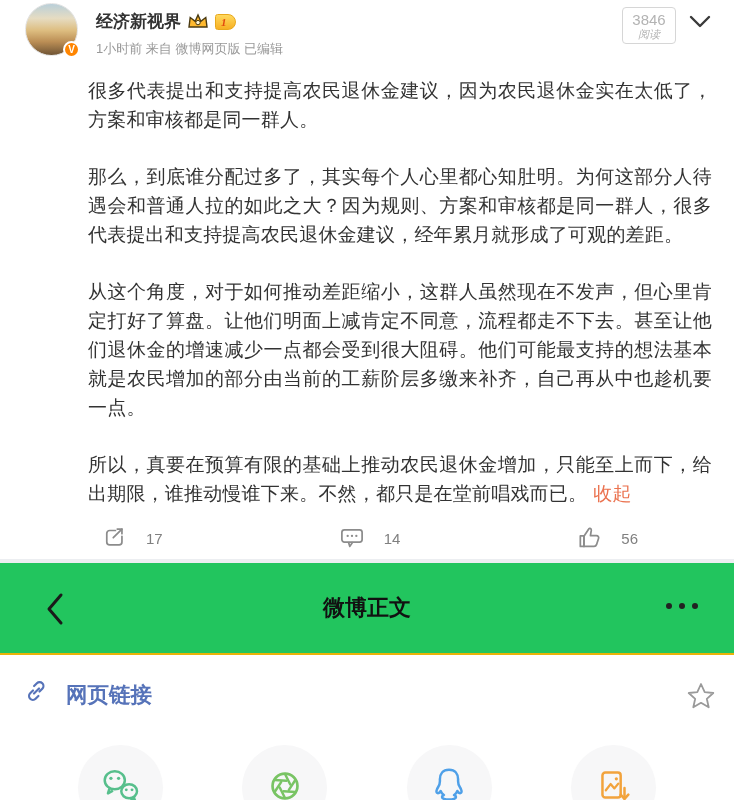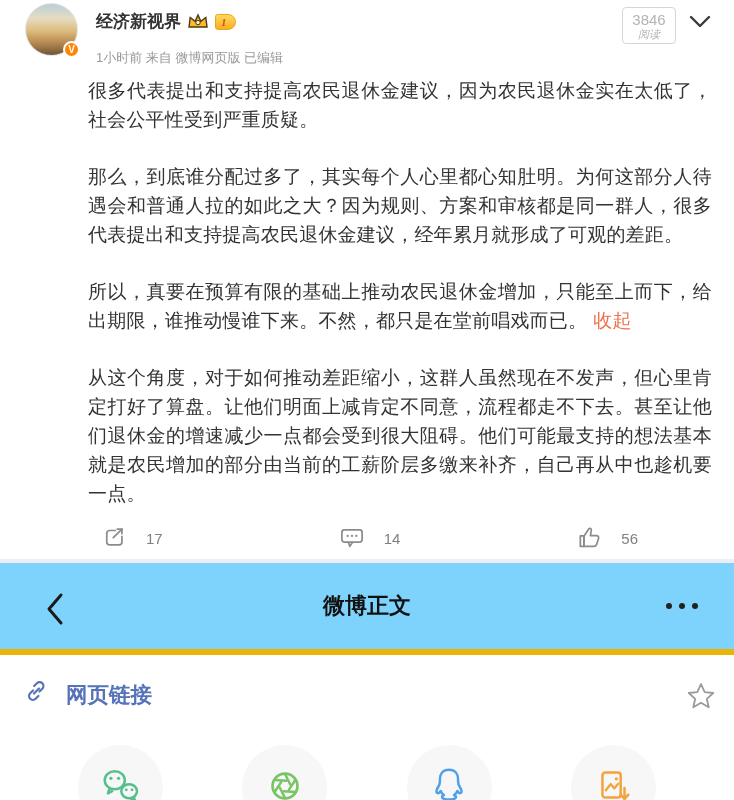--- a/index.html
+++ b/index.html
@@ -15,42 +15,42 @@
   .v-badge { position:absolute; right:-3px; bottom:-3px; width:17px; height:17px; border-radius:50%;
     background:#ff8500; border:2px solid #fff; color:#fff; font-size:10px; font-weight:bold;
     display:flex; align-items:center; justify-content:center; }
   .author-block { margin-left:72px; padding-top:6px; }
   .author-line { display:flex; align-items:center; gap:6px; }
   .author { font-size:17px; font-weight:bold; color:#333; cursor:pointer; }
   .crown { display:inline-flex; }
   .level-pill { display:inline-block; background:linear-gradient(180deg,#ffd95e,#f7b023);
     border:1px solid #e8a81c; border-radius:3px 9px 9px 3px; color:#e3490f; font-weight:bold;
     font-style:italic; font-size:11px; line-height:14px; padding:0 8px 0 5px; font-family:"Liberation Serif",serif; }
-  .meta { font-size:13px; color:#999; margin-top:16px; }
+  .meta { font-size:13px; color:#999; margin-top:7px; }
   .reads-box { position:absolute; right:58px; top:7px; width:54px; border:1px solid #d6d6d6;
     border-radius:4px; text-align:center; padding:3px 3px 2px; color:#b3b3b3; }
   .reads-num { font-size:15px; line-height:17px; }
   .reads-label { font-size:11px; line-height:13px;font-style:italic; }
   .hdr-chevron { position:absolute; right:22px; top:14px; cursor:pointer; }
 
   .post-body { padding:10px 22px 0 88px; }
   .post-body p { font-size:19px; line-height:29px; color:#333; margin-bottom:28px;
     letter-spacing:0.2px; text-align:justify; }
   .post-body p:last-child { margin-bottom:0; }
   .collapse-link { color:#eb7350; cursor:pointer; margin-left:6px; }
 
   .action-bar { display:flex; justify-content:space-between; padding:16px 96px 0 100px; }
   .action { display:flex; align-items:center; gap:18px; color:#808080; font-size:15px; cursor:pointer; }
 
   .watermark { position:absolute; right:18px; bottom:2px; display:flex; align-items:center; gap:3px;
     color:#d9d9d9; font-size:19px; pointer-events:none; }
 
   
   .thick-divider { height:4px; background:#eceef1; }
-  .navbar { position:relative; height:92px; background:#7dd3fc; border-bottom:6px solid #eab308;
+  .navbar { position:relative; height:92px; background:#22c55e; border-bottom:2px solid #eab308;
     display:flex; align-items:center; justify-content:center;font-family:Liberation Mono, monospace; }
   .nav-back { position:absolute; left:44px; top:28px; cursor:pointer; }
   .nav-title { font-size:22px; font-weight:bold; color:#111; }
   .nav-more { position:absolute; right:36px; top:40px; display:flex; gap:7px; cursor:pointer; }
   .nav-more i { width:6px; height:6px; border-radius:50%; background:#222; }
 
   
   .deleted-row { display:flex; align-items:center; padding:24px 18px 18px 18px; position:relative; }
   .deleted-msg { font-size:21.5px; font-weight:bold; color:#111; letter-spacing:0.3px; }
   .page-link { display:inline-flex; align-items:center; gap:18px; color:#5673b9; font-size:21.5px;
@@ -90,24 +90,24 @@
         <div class="reads-label">阅读</div>
       </div>
       <span class="hdr-chevron">
         <svg width="24" height="16" viewBox="0 0 24 16">
           <polyline points="3,3 12,12 21,3" fill="none" stroke="#3a3a3a" stroke-width="2.4" stroke-linecap="round" stroke-linejoin="round"></polyline>
         </svg>
       </span>
     </div>
 
     <div class="post-body">
-      <p>很多代表提出和支持提高农民退休金建议，因为农民退休金实在太低了，社会公平性受到严重质疑。</p>
+      <p>很多代表提出和支持提高农民退休金建议，因为农民退休金实在太低了，方案和审核都是同一群人。</p>
       <p>那么，到底谁分配过多了，其实每个人心里都心知肚明。为何这部分人待遇会和普通人拉的如此之大？因为规则、方案和审核都是同一群人，很多代表提出和支持提高农民退休金建议，经年累月就形成了可观的差距。</p>
+      <p>从这个角度，对于如何推动差距缩小，这群人虽然现在不发声，但心里肯定打好了算盘。让他们明面上减肯定不同意，流程都走不下去。甚至让他们退休金的增速减少一点都会受到很大阻碍。他们可能最支持的想法基本就是农民增加的部分由当前的工薪阶层多缴来补齐，自己再从中也趁机要一点。</p>
       <p><span>所以，真要在预算有限的基础上推动农民退休金增加，只能至上而下，给出期限，谁推动慢谁下来。不然，都只是在堂前唱戏而已。</span><span class="collapse-link">收起</span></p>
-      <p>从这个角度，对于如何推动差距缩小，这群人虽然现在不发声，但心里肯定打好了算盘。让他们明面上减肯定不同意，流程都走不下去。甚至让他们退休金的增速减少一点都会受到很大阻碍。他们可能最支持的想法基本就是农民增加的部分由当前的工薪阶层多缴来补齐，自己再从中也趁机要一点。</p>
     </div>
 
     <div class="action-bar">
       <div class="action">
         <span>
           <svg width="28" height="26" viewBox="0 0 36 36">
             <path d="M20 9 H12 a4 4 0 0 0 -4 4 v12 a4 4 0 0 0 4 4 h13 a4 4 0 0 0 4 -4 v-8" fill="none" stroke="#8c8c8c" stroke-width="2.4" stroke-linecap="round"></path>
             <path d="M17 19 L29 7" fill="none" stroke="#8c8c8c" stroke-width="2.4" stroke-linecap="round"></path>
             <path d="M22.5 7 H29 V13.5" fill="none" stroke="#8c8c8c" stroke-width="2.4" stroke-linecap="round" stroke-linejoin="round"></path>
           </svg>

